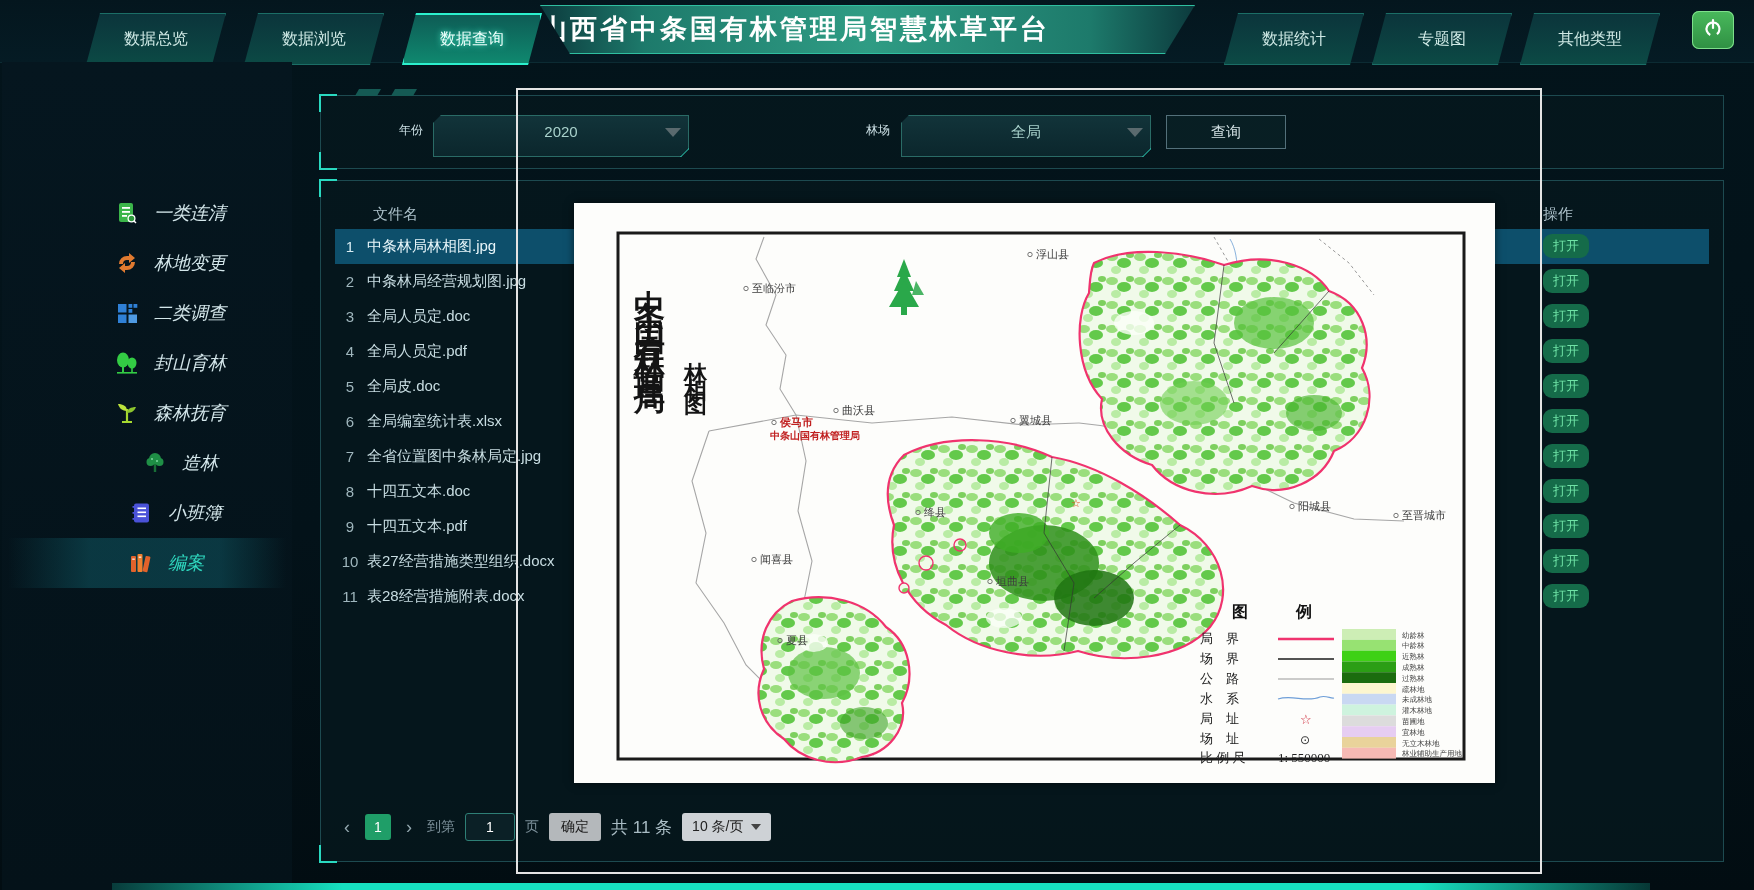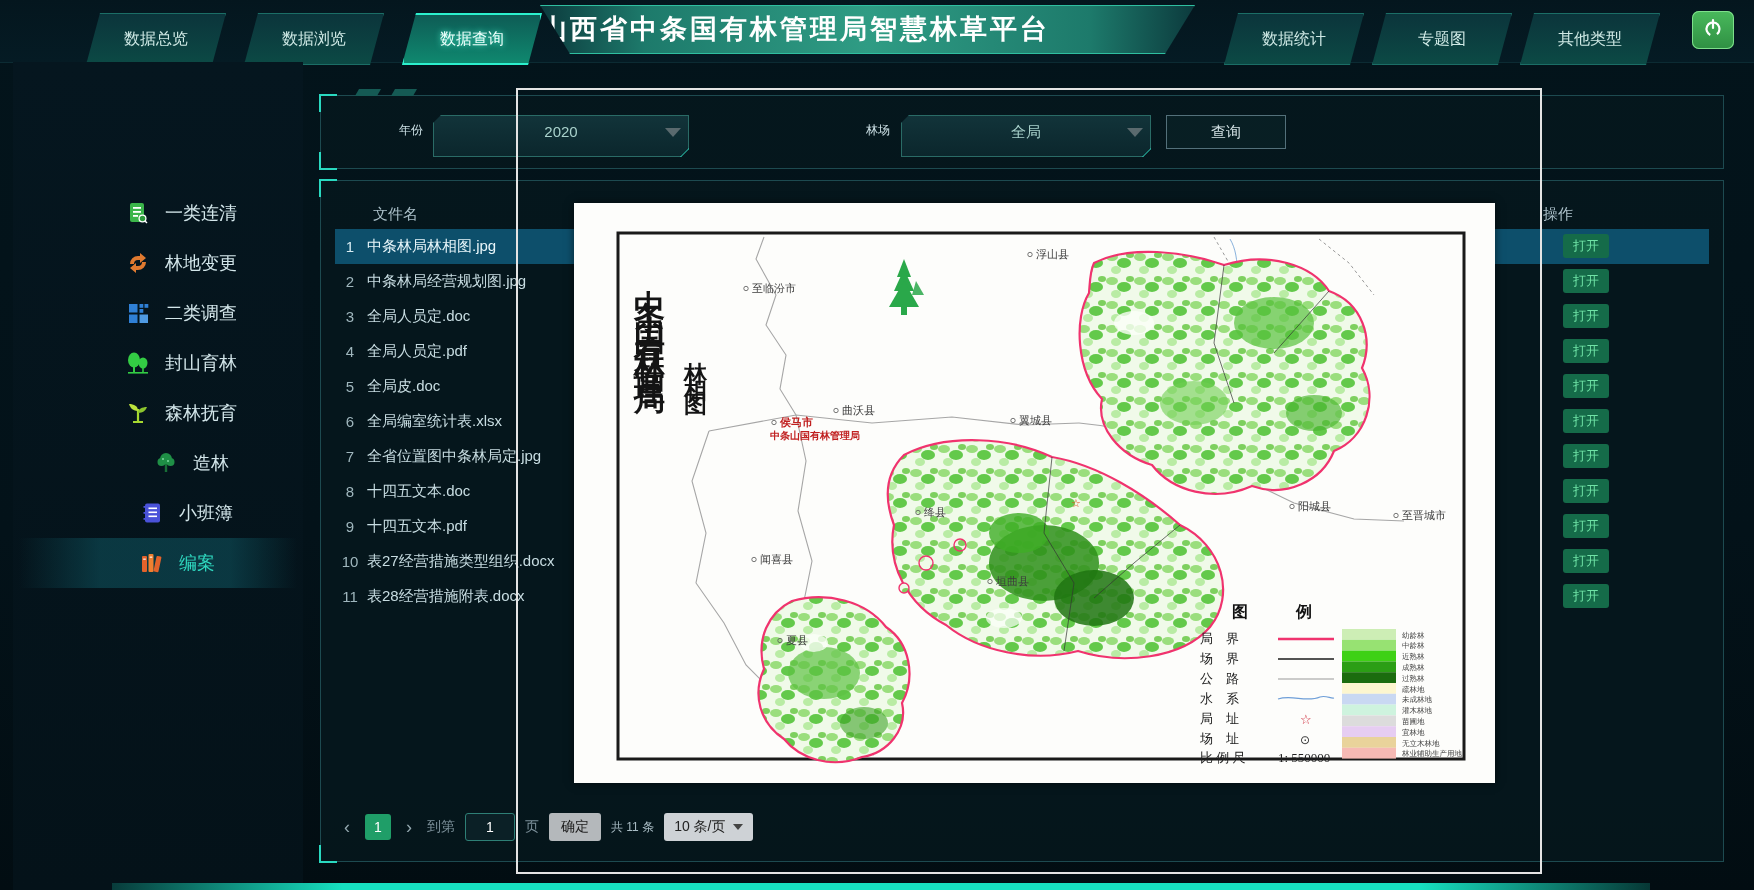--- a/index.html
+++ b/index.html
@@ -23,22 +23,22 @@
   .banner{position:absolute;left:540px;top:5px;width:655px;height:49px;line-height:49px;
        font-size:27px;font-weight:bold;color:#ffffff;letter-spacing:3px;
        clip-path:polygon(0 0,100% 0,calc(100% - 30px) 100%,30px 100%);
        background:linear-gradient(90deg,#0c3a3d 0%,#1d7a6b 16%,#2f9c84 50%,#1d7a6b 84%,#0c3a3d 100%);
        box-shadow:inset 0 0 0 1px #2fbfa0,0 0 10px rgba(47,191,160,.35);}
   .power-btn{position:absolute;left:1692px;top:11px;width:42px;height:38px;border-radius:7px;
        background:linear-gradient(180deg,#49b95c,#2f9043);box-shadow:inset 0 0 0 1px #7ee08b;
        display:flex;align-items:center;justify-content:center;cursor:pointer;}
 
   
-  .sidebar{position:absolute;left:13px;top:62px;width:290px;bottom:0;
-       background:linear-gradient(180deg,#05161f 0%,#041219 100%);}
+  .sidebar{position:absolute;left:2px;top:62px;width:290px;bottom:0;
+       background:linear-gradient(180deg,#05161f 0%,#041219 100%);font-style:italic;}
   .side-item{height:50px;display:flex;align-items:center;gap:14px;padding-left:112px;
        font-size:18px;color:#d3e6ea;cursor:pointer;}
   .side-item .sicon{width:26px;height:26px;flex:0 0 26px;display:flex;align-items:center;justify-content:center;}
   .side-item.ind1{padding-left:126px;}
   .side-item.ind2{padding-left:140px;}
   .side-item.active{color:#2fd9c0;
        background:linear-gradient(90deg,rgba(13,70,80,0) 2%,rgba(15,85,96,.55) 30%,rgba(15,85,96,.55) 75%,rgba(13,70,80,0) 98%);}
   .side-list{padding-top:126px;}
 
   
@@ -70,34 +70,34 @@
   .thead{position:absolute;left:14px;right:14px;top:18px;height:30px;font-size:15px;color:#acc1ca;}
   .th-file{position:absolute;left:38px;top:6px;}
   .th-action{position:absolute;left:1208px;top:6px;}
   .rows{position:absolute;left:14px;right:14px;top:48px;}
   .trow{position:relative;height:35px;display:flex;align-items:center;font-size:15px;color:#c8dde2;cursor:pointer;}
   .trow.selected{background:#0d4f6b;color:#e8f6fa;}
   .tnum{width:30px;text-align:center;color:#9fb6bd;flex:0 0 30px;}
   .trow.selected .tnum{color:#d8ecf2;}
   .tname{margin-left:2px;}
   .open-btn{position:absolute;left:1208px;top:5px;height:24px;padding:0 10px;
-       background:#156b49;color:#6fe3a6;border:none;border-radius:3px;font-size:13px;
-       cursor:pointer;font-family:inherit;margin-left:20px;}
+       background:#156b49;color:#6fe3a6;border:none;border-radius:9px;font-size:13px;
+       cursor:pointer;font-family:inherit;}
 
   
   .pagination{position:absolute;left:18px;top:632px;display:flex;align-items:center;gap:10px;}
   .pg-arrow{color:#93a7ae;font-size:18px;width:16px;text-align:center;cursor:pointer;}
   .pg-page{width:26px;height:26px;line-height:26px;text-align:center;background:#1f9e68;
        color:#fff;border-radius:3px;font-size:14px;cursor:pointer;}
   .pg-text{color:#7c909a;font-size:14px;}
   .pg-input{width:44px;height:24px;background:#0b2026;border:1px solid #2e7f76;border-radius:3px;
        color:#fff;text-align:center;font-size:14px;font-family:inherit;}
   .pg-confirm{height:28px;padding:0 12px;background:#b4b8bb;color:#1c1c1c;border:none;border-radius:3px;
        font-size:14px;cursor:pointer;font-family:inherit;}
-  .pg-total{color:#a9bcc4;font-size:12px;}
+  .pg-total{color:#a9bcc4;font-size:17px;}
   .pg-size{height:28px;padding:0 10px;background:#ced2d6;color:#222;border-radius:3px;font-size:14px;
        display:flex;align-items:center;gap:8px;cursor:pointer;}
   .pg-size .caret{width:0;height:0;border-left:5px solid transparent;border-right:5px solid transparent;
        border-top:6px solid #444;}
 
   
   .marquee{position:absolute;left:516px;top:88px;width:1022px;height:782px;
        border:2px solid #e4e4e4;z-index:40;pointer-events:none;}
   .map-sheet{position:absolute;left:574px;top:203px;width:921px;height:580px;background:#fdfdfb;
        z-index:50;box-shadow:0 0 8px rgba(0,0,0,.55);}

